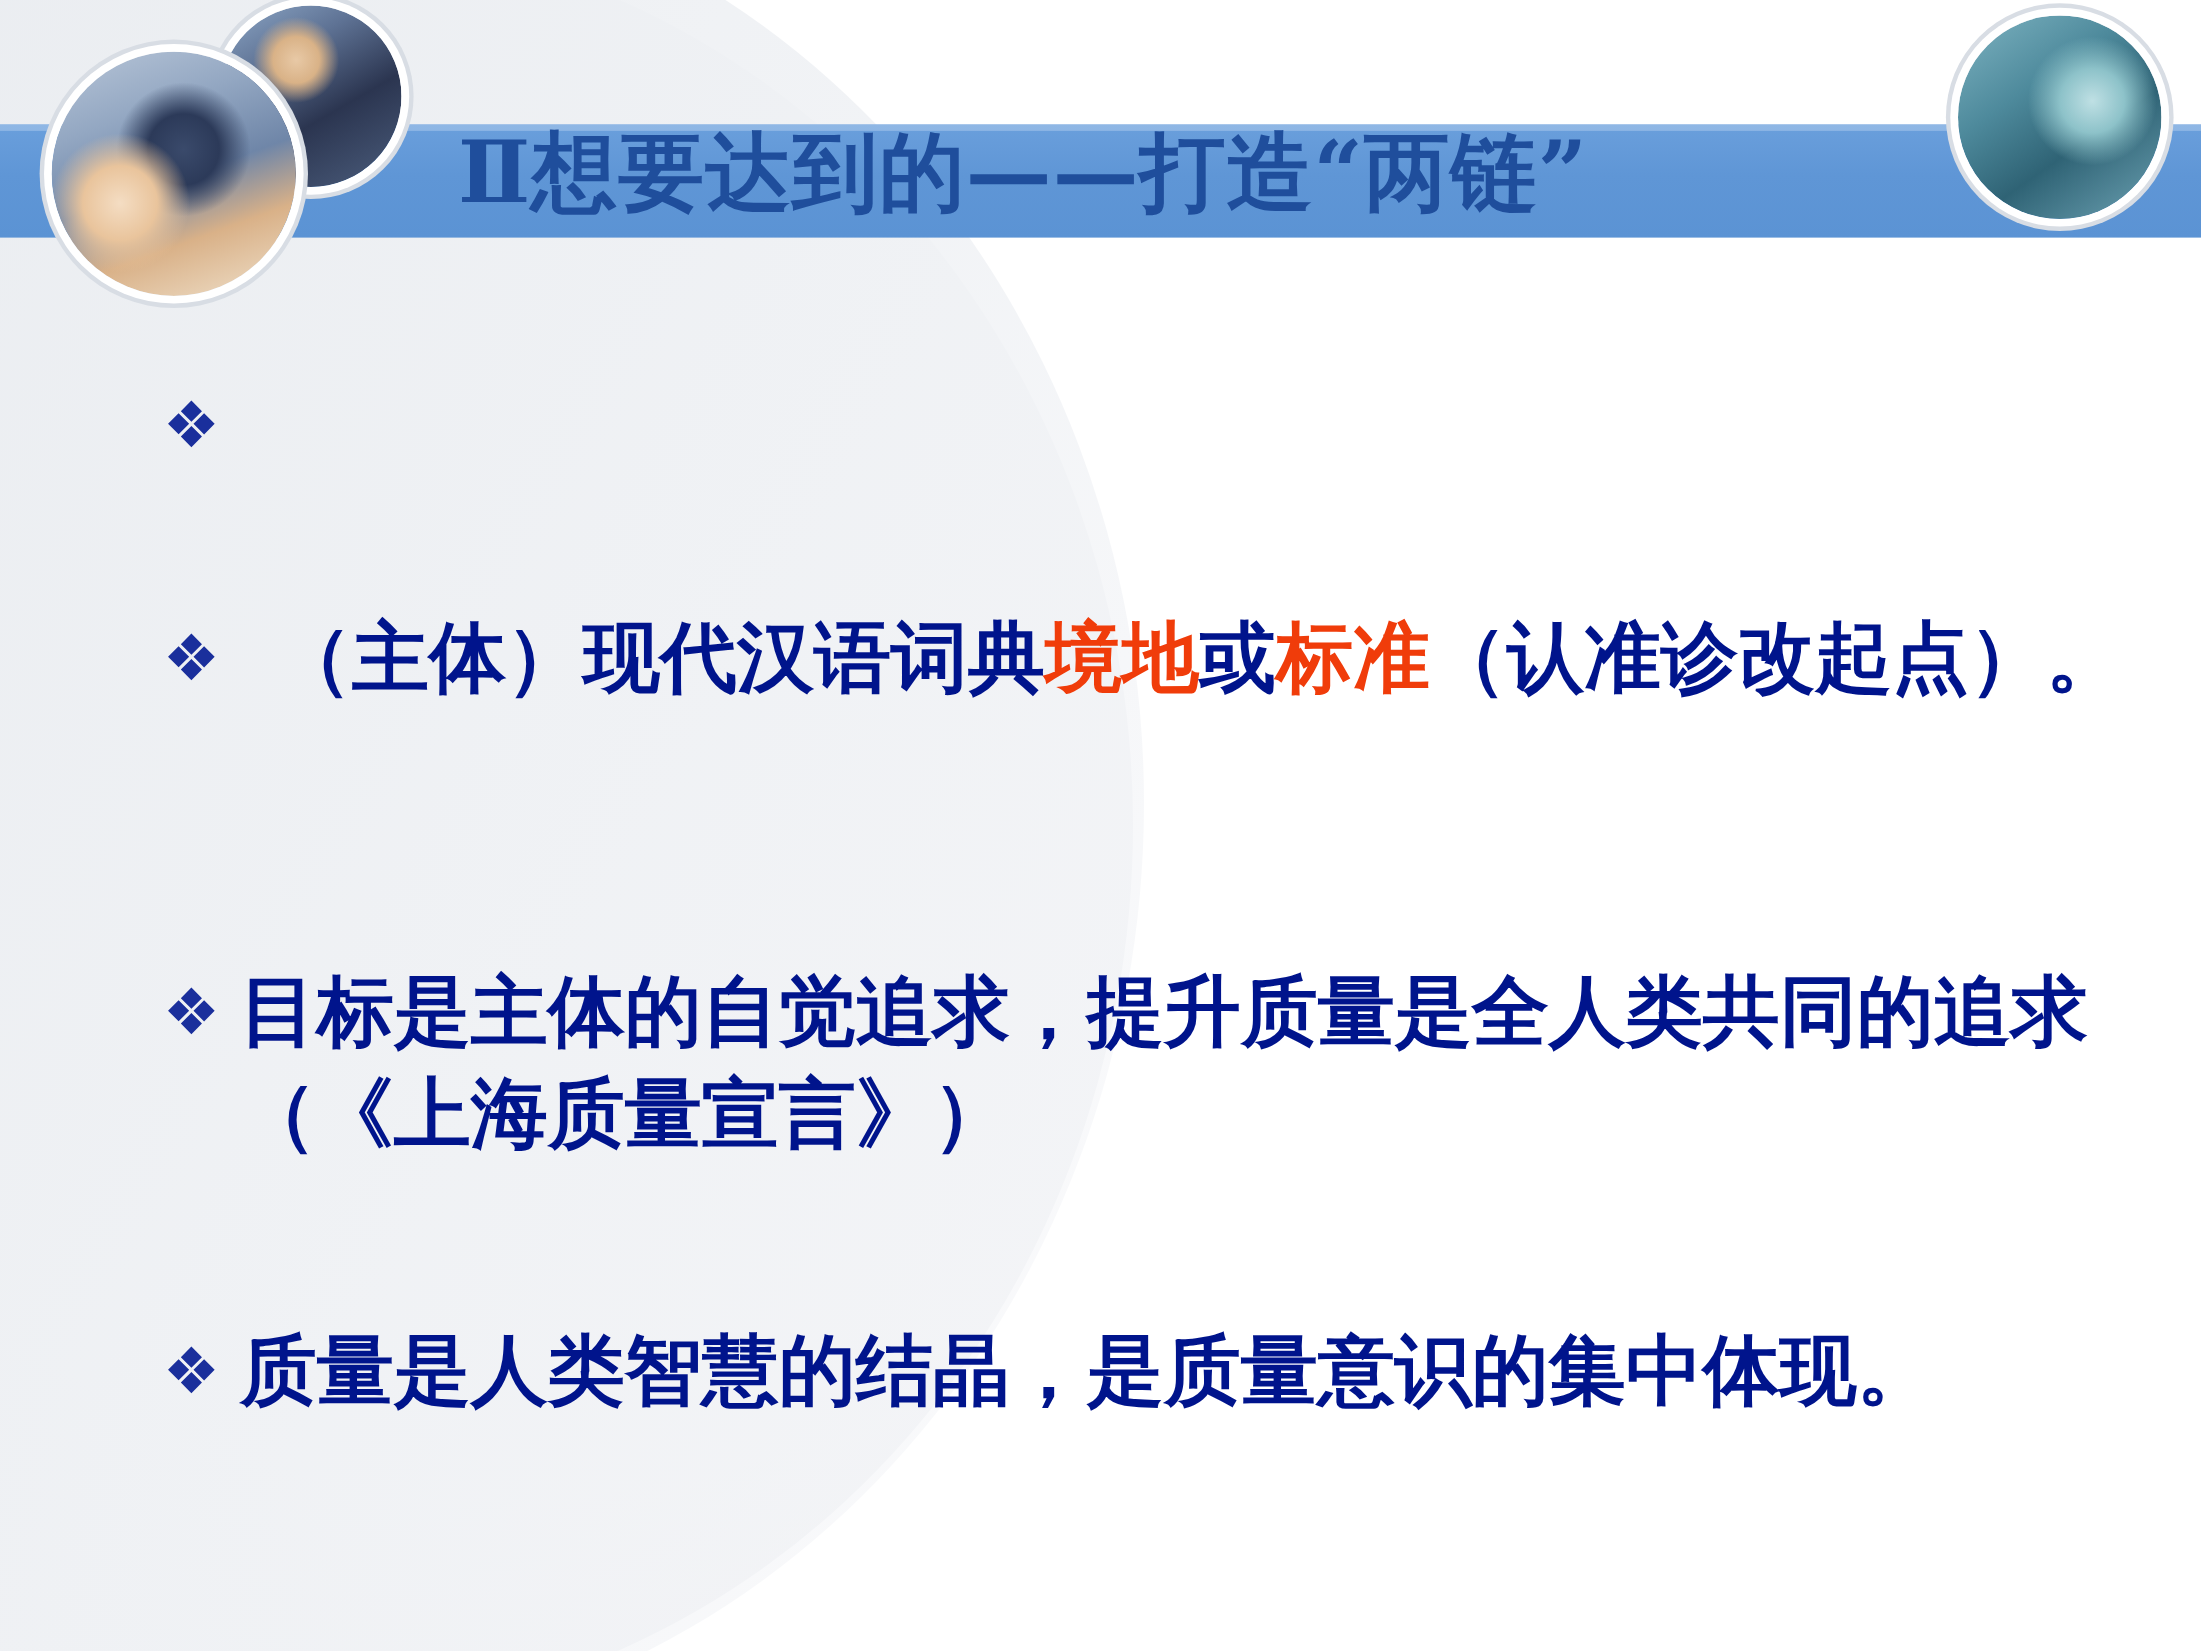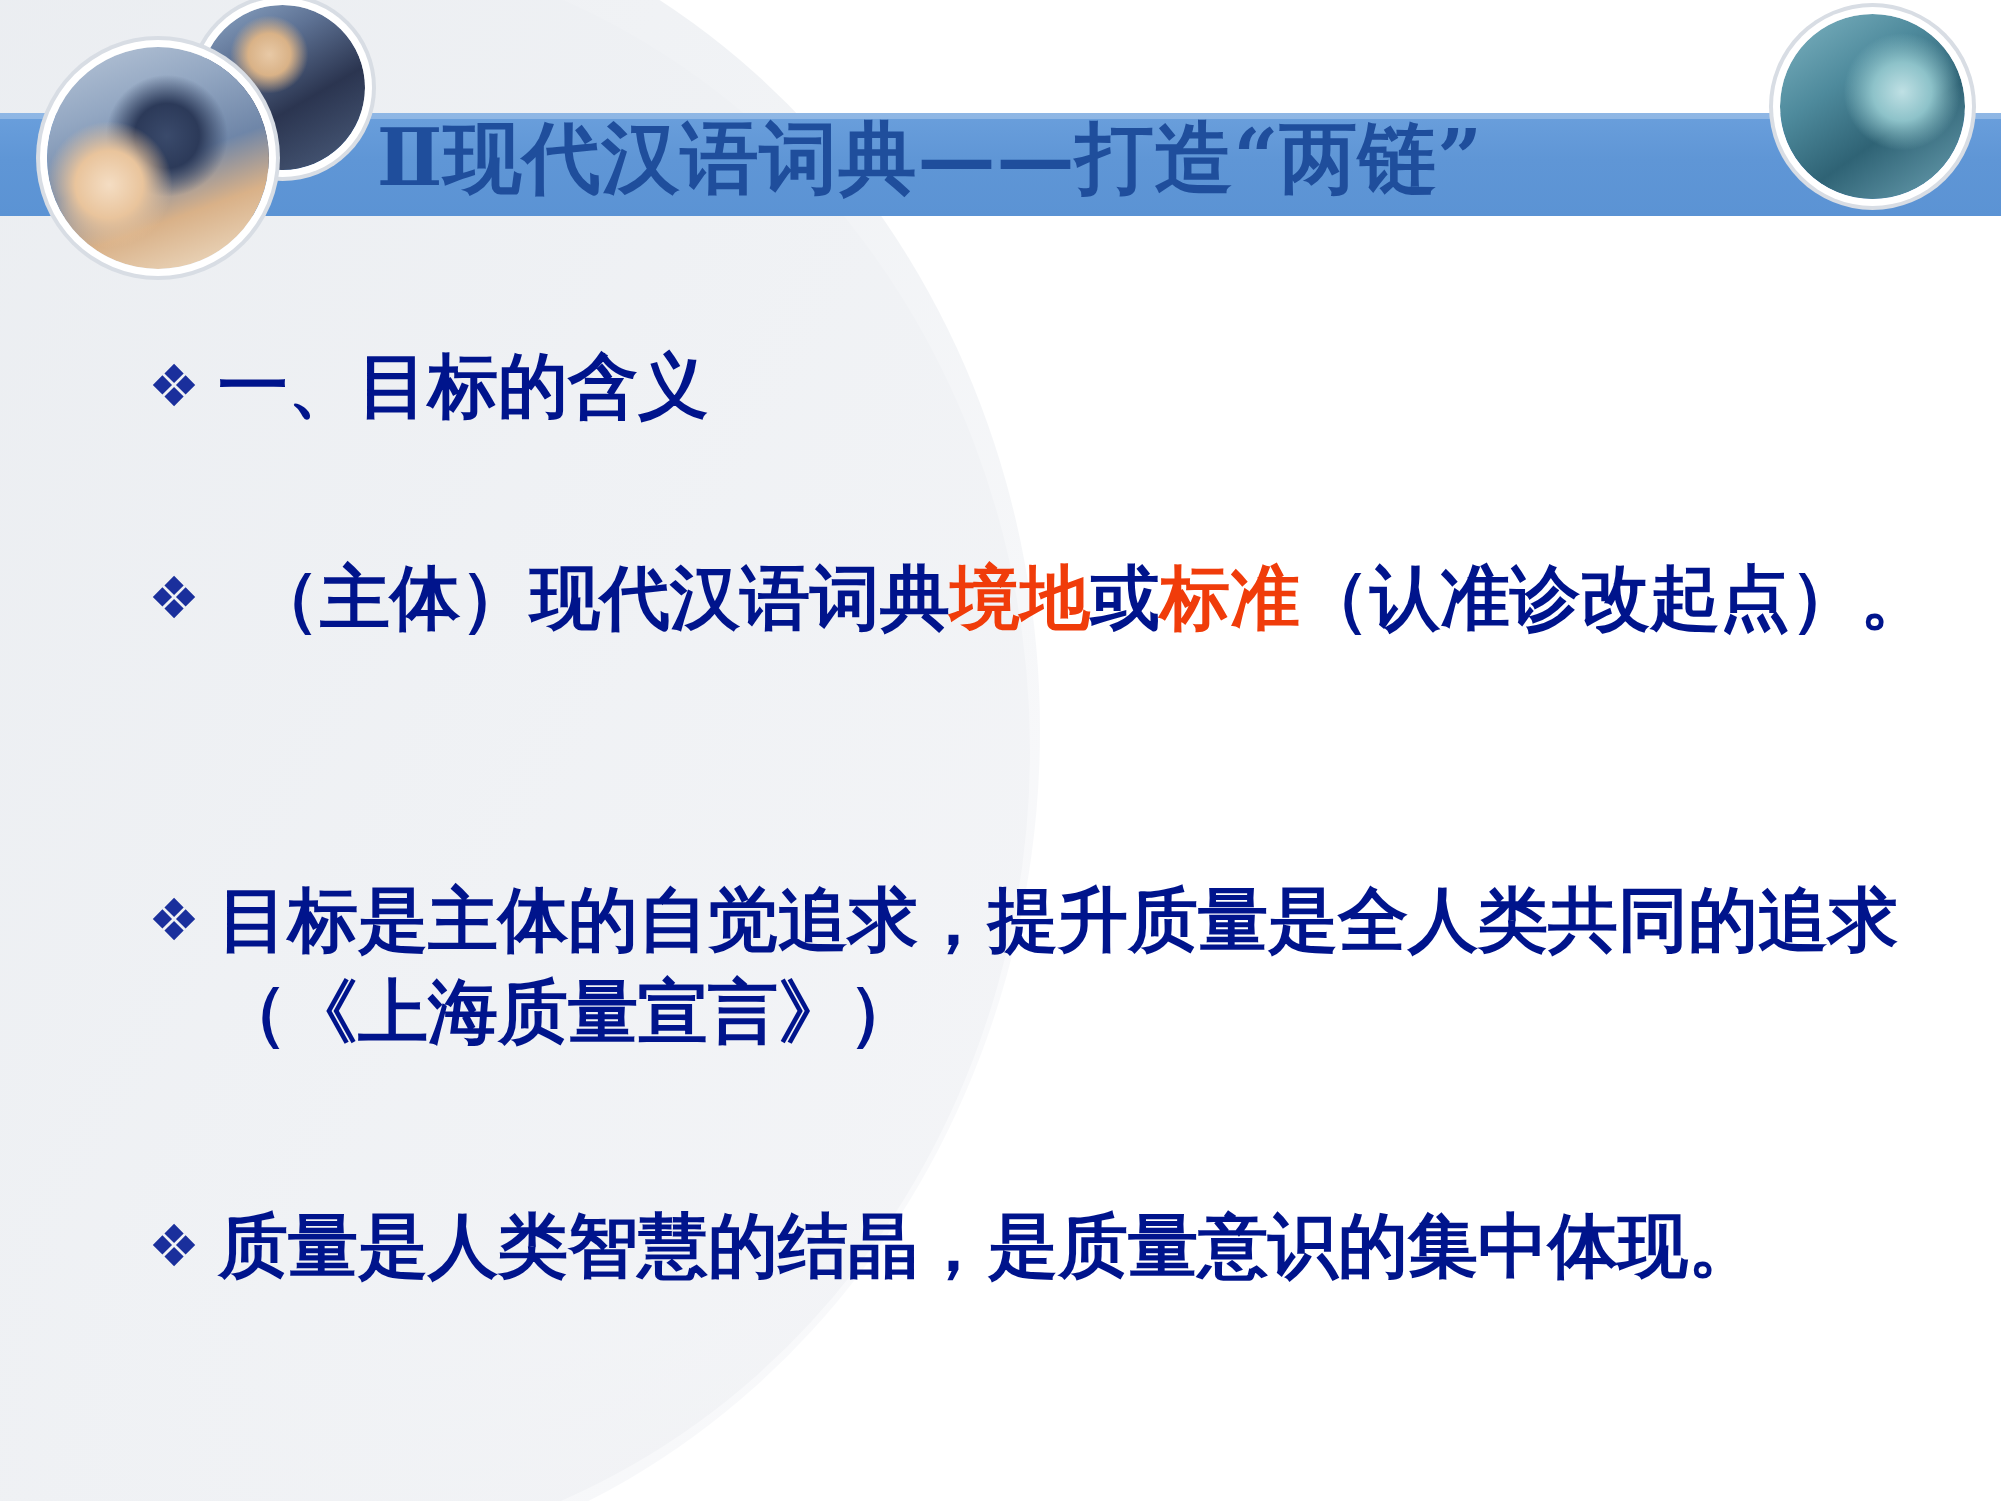--- a/index.html
+++ b/index.html
@@ -168,37 +168,36 @@
 <body>
 
 <div class="slide">
 
   <div class="bg-ellipse"></div>
   <div class="bg-ellipse-2"></div>
 
   <div class="title-band"></div>
   <div class="title-band-highlight"></div>
 
-  <div class="title-text"><span class="roman">Ⅱ</span><span>现代汉语词典——打造“两链”</span></div>
+  <div class="title-text"><span class="roman">Ⅱ</span><span>想要达到的——打造“两链”</span></div>
 
   <div class="bubble bubble-2">
     <div class="bubble-inner"></div>
   </div>
   <div class="bubble bubble-1">
     <div class="bubble-inner"></div>
   </div>
   <div class="bubble bubble-3">
     <div class="bubble-inner"></div>
   </div>
 
   <div class="content">
 
     <div class="bullet-block b1">
       <span class="bullet-marker">❖</span>
-      <span class="bullet-body"><span>一、目标的含义</span></span>
     </div>
 
     <div class="bullet-block b2">
       <span class="bullet-marker">❖</span>
       <span class="bullet-body"><span>（主体）现代汉语词典</span><span class="hl">境地</span><span>或</span><span class="hl">标准</span><span>（认准诊改起点）。</span></span>
     </div>
 
     <div class="bullet-block b3">
       <span class="bullet-marker">❖</span>
       <span class="bullet-body"><span>目标是主体的自觉追求，提升质量是全人类共同的追求（《上海质量宣言》）</span></span>

